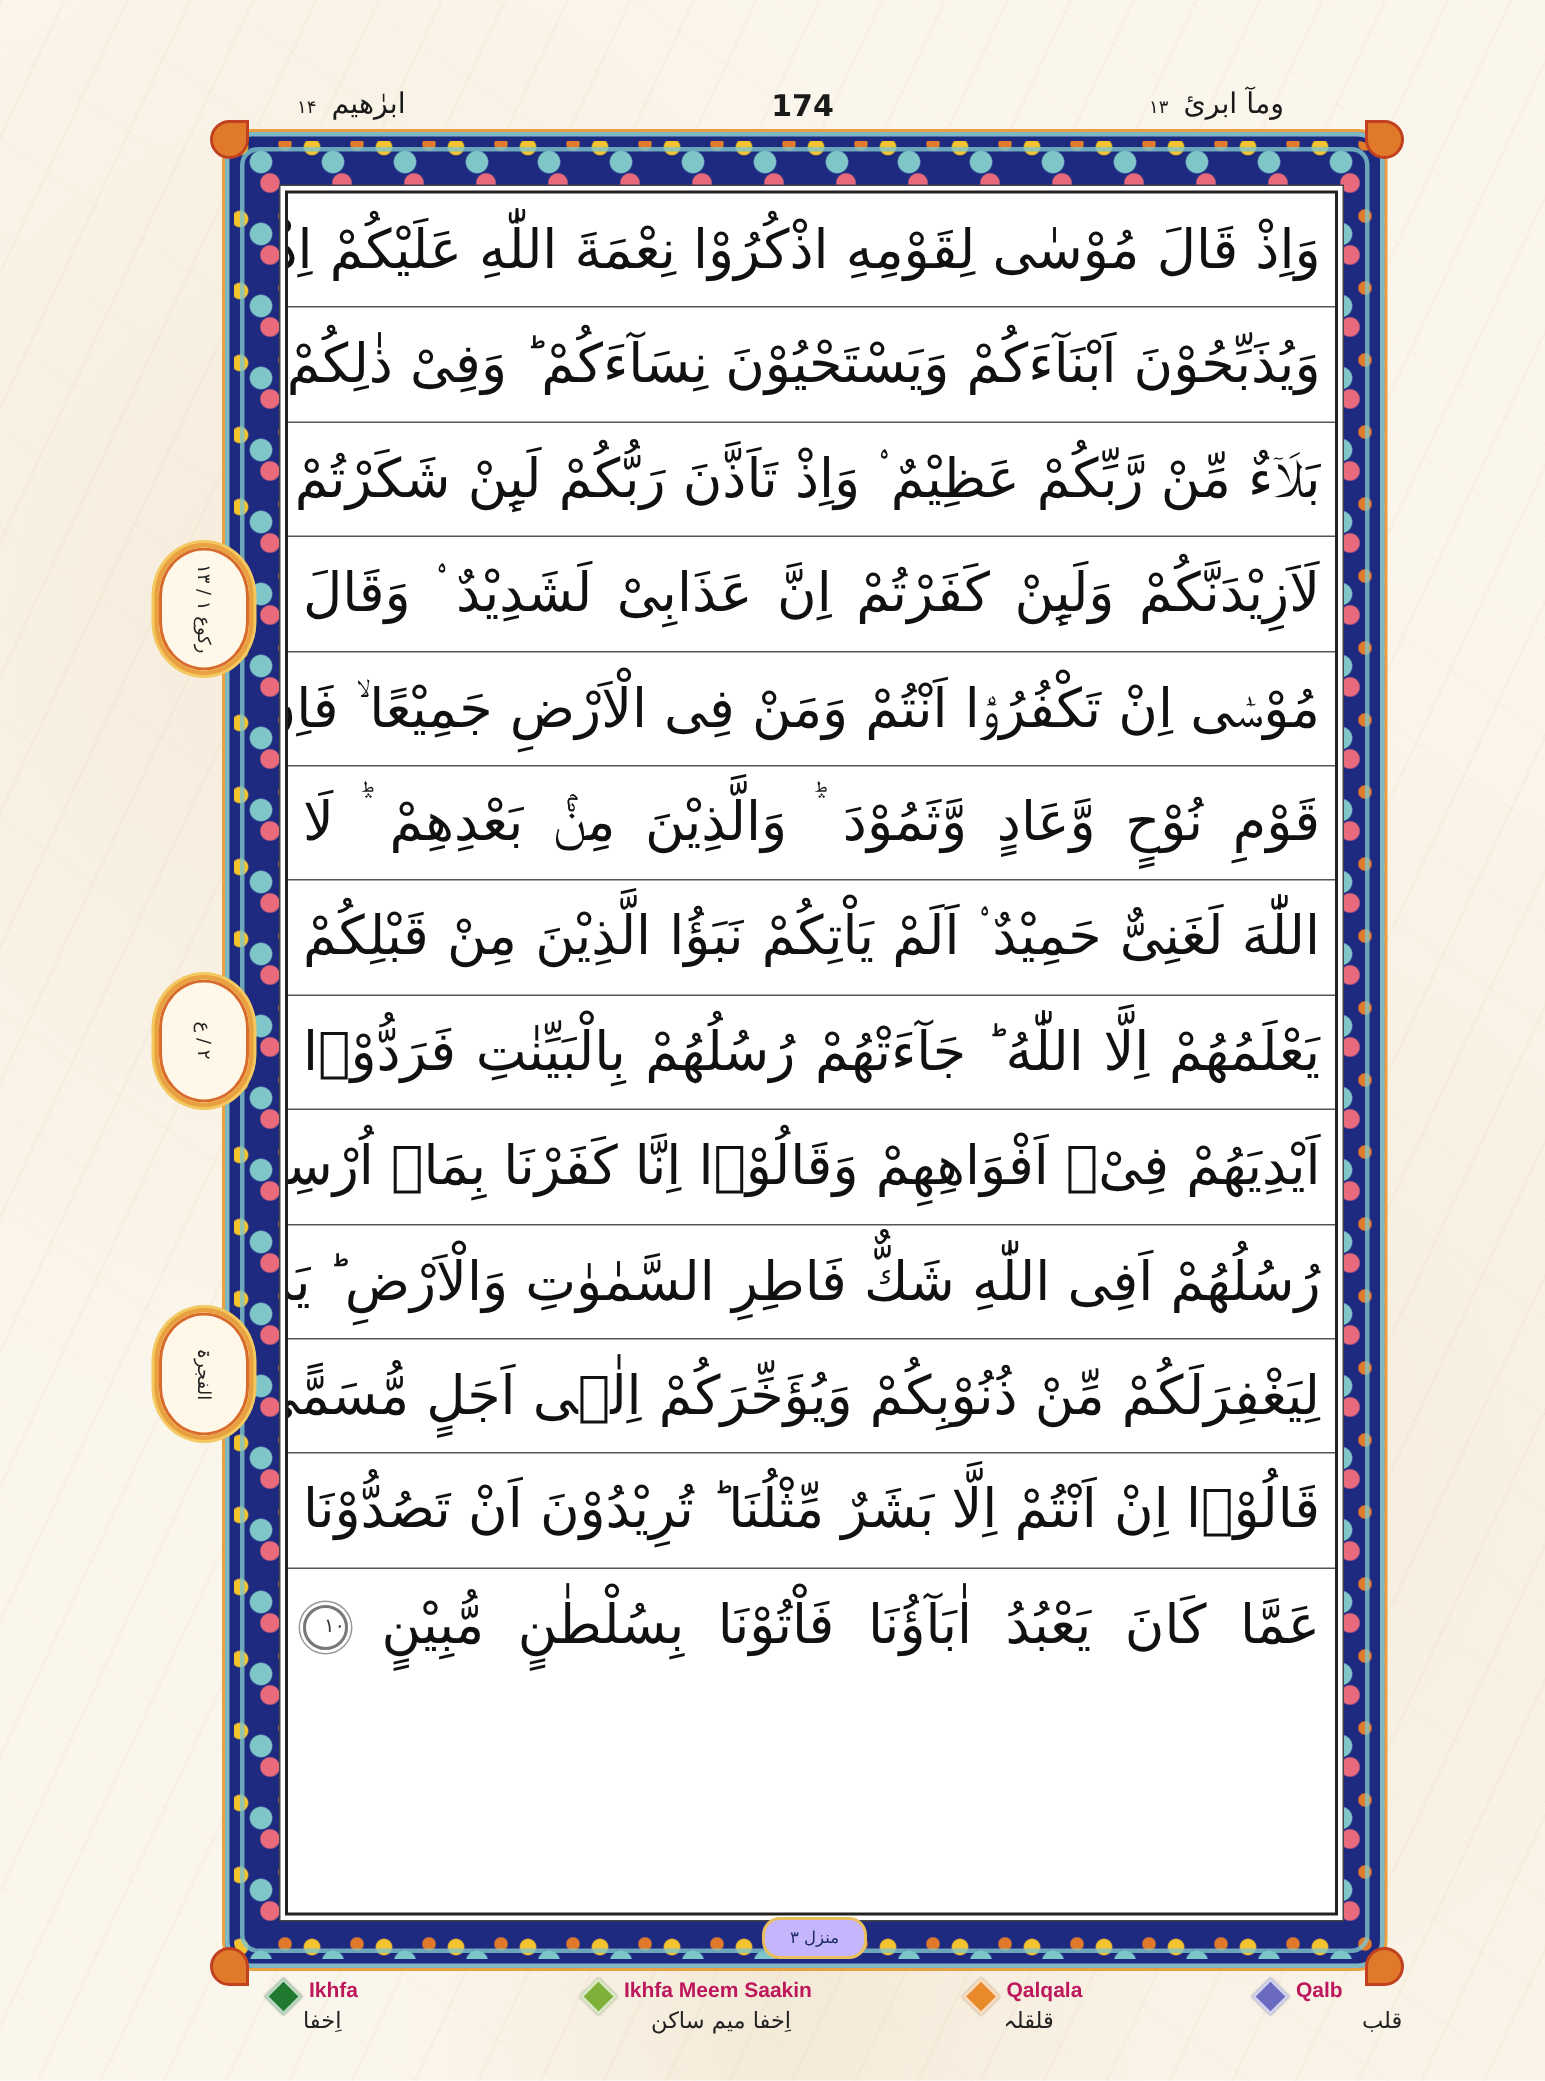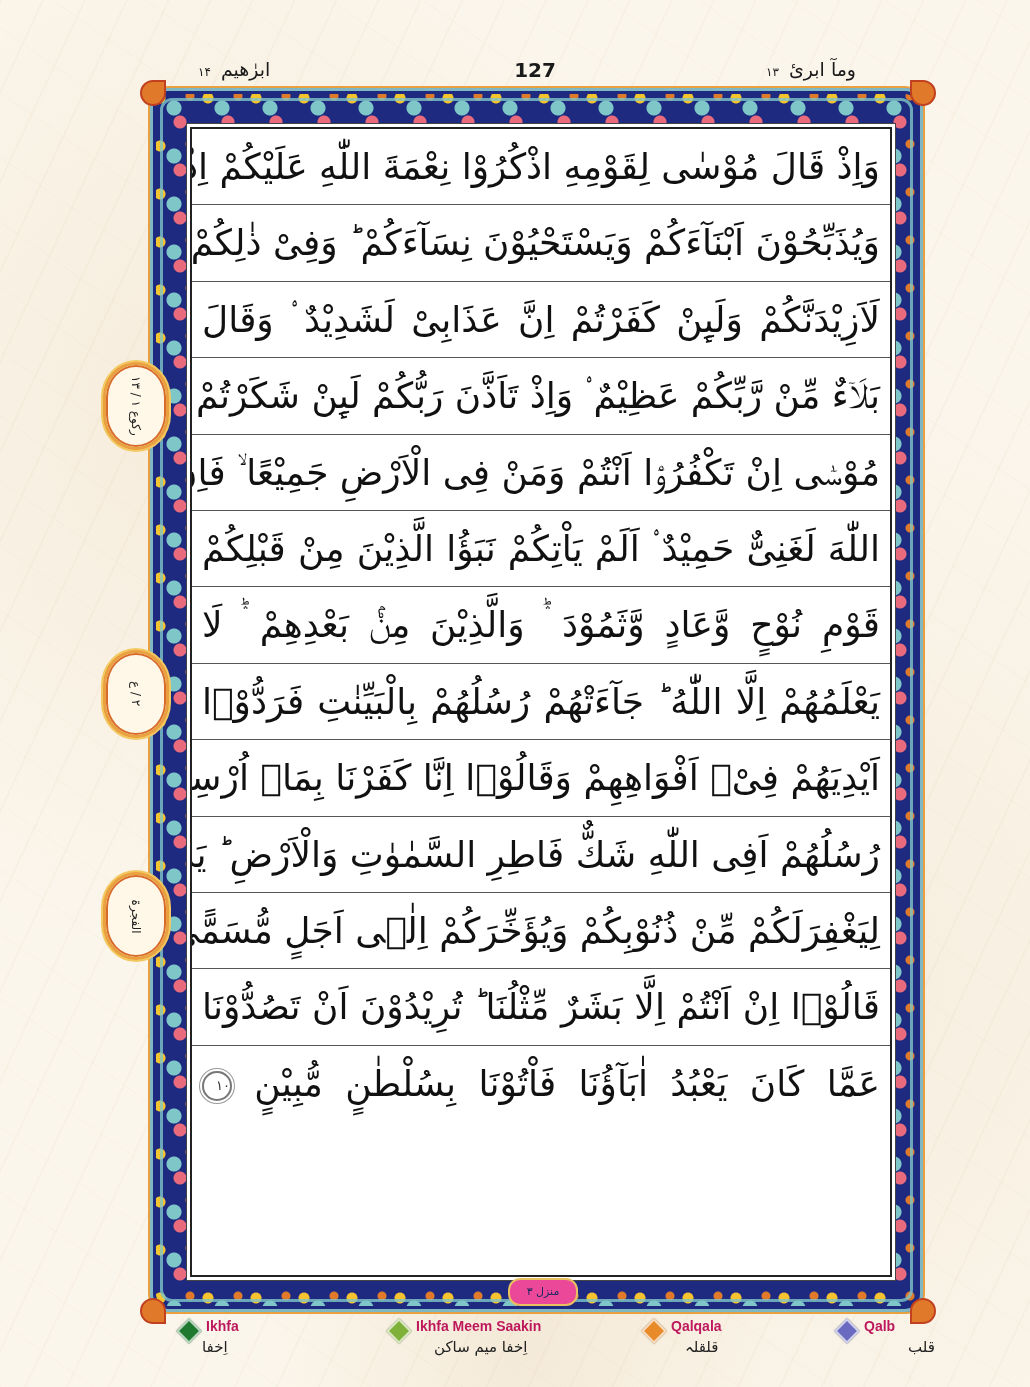--- a/index.html
+++ b/index.html
@@ -61,72 +61,72 @@
   .medallion {
     position:absolute; left:103px; width:60px; height:82px;
     background:#fff8e8; border:3px solid #e8a040;
     border-radius:50% / 40%;
     box-shadow:0 0 0 2px #f3c860, inset 0 0 0 2px #d86a2a;
     display:flex; align-items:center; justify-content:center;
     font-size:12px; color:#222; writing-mode:vertical-rl; text-align:center;
   }
   .manzil {
     position:absolute; left:508px; top:1278px; width:66px; height:24px;
-    background:#ec4899; border:2px solid #e8c060; border-radius:12px;
+    background:#c4b5fd; border:2px solid #e8c060; border-radius:12px;
     font-size:11px; text-align:center; line-height:24px; color:#1a2a60; direction:rtl;
   }
   .legend { position:absolute; top:1318px; font-family:"Liberation Sans", sans-serif; }
   .legend .diamond {
     position:absolute; left:0; top:4px; width:14px; height:14px; transform:rotate(45deg);
     border:2px solid rgba(255,255,255,0.7); box-shadow:0 0 2px rgba(0,0,0,0.3);
   }
   .legend .en { position:absolute; left:26px; top:0; font-size:14px; font-weight:bold; color:#be185d; white-space:nowrap; }
   .legend .ar { position:absolute; left:22px; top:20px; font-size:15px; color:#222; white-space:nowrap; direction:rtl; font-family:"DejaVu Sans", sans-serif; }
 </style>
 </head>
 <body>
 
 <div class="hdr hdr-left">
   <span>ابرٰھیم</span>
   <span class="num">۱۴</span>
 </div>
-<div class="hdr hdr-center">127</div>
+<div class="hdr hdr-center">174</div>
 <div class="hdr hdr-right">
   <span>ومآ ابرئ</span>
   <span class="num">۱۳</span>
 </div>
 
 <div class="ornament"></div>
 <div class="corner" style="left:140px;top:80px;"></div>
 <div class="corner" style="left:910px;top:80px;transform:scaleX(-1);"></div>
 <div class="corner" style="left:140px;top:1298px;transform:scaleY(-1);"></div>
 <div class="corner" style="left:910px;top:1298px;transform:scale(-1,-1);"></div>
 
 <div class="panel">
   <div class="line">
     <span>وَاِذْ قَالَ مُوْسٰى لِقَوْمِهِ اذْكُرُوْا نِعْمَةَ اللّٰهِ عَلَيْكُمْ اِذْ</span>
   </div>
   <div class="line">
     <span>وَيُذَبِّحُوْنَ اَبْنَآءَكُمْ وَيَسْتَحْيُوْنَ نِسَآءَكُمْ ؕ وَفِىْ ذٰلِكُمْ</span>
   </div>
   <div class="line">
-    <span>لَاَزِيْدَنَّكُمْ وَلَىِٕنْ كَفَرْتُمْ اِنَّ عَذَابِىْ لَشَدِيْدٌ ۟ وَقَالَ</span>
+    <span>بَلَاۤءٌ مِّنْ رَّبِّكُمْ عَظِيْمٌ ۟ وَاِذْ تَاَذَّنَ رَبُّكُمْ لَىِٕنْ شَكَرْتُمْ</span>
+    
   </div>
   <div class="line">
-    <span>بَلَاۤءٌ مِّنْ رَّبِّكُمْ عَظِيْمٌ ۟ وَاِذْ تَاَذَّنَ رَبُّكُمْ لَىِٕنْ شَكَرْتُمْ</span>
-    
+    <span>لَاَزِيْدَنَّكُمْ وَلَىِٕنْ كَفَرْتُمْ اِنَّ عَذَابِىْ لَشَدِيْدٌ ۟ وَقَالَ</span>
   </div>
   <div class="line">
     <span>مُوْسٰۤى اِنْ تَكْفُرُوْۤا اَنْتُمْ وَمَنْ فِى الْاَرْضِ جَمِيْعًا ۙ فَاِنَّ</span>
   </div>
   <div class="line">
-    <span>اللّٰهَ لَغَنِىٌّ حَمِيْدٌ ۟ اَلَمْ يَاْتِكُمْ نَبَؤُا الَّذِيْنَ مِنْ قَبْلِكُمْ</span>
+    <span>قَوْمِ نُوْحٍ وَّعَادٍ وَّثَمُوْدَ ۛؕ وَالَّذِيْنَ مِنْۢ بَعْدِهِمْ ۛؕ لَا</span>
   </div>
   <div class="line">
-    <span>قَوْمِ نُوْحٍ وَّعَادٍ وَّثَمُوْدَ ۛؕ وَالَّذِيْنَ مِنْۢ بَعْدِهِمْ ۛؕ لَا</span>
+    <span>اللّٰهَ لَغَنِىٌّ حَمِيْدٌ ۟ اَلَمْ يَاْتِكُمْ نَبَؤُا الَّذِيْنَ مِنْ قَبْلِكُمْ</span>
   </div>
   <div class="line">
     <span>يَعْلَمُهُمْ اِلَّا اللّٰهُ ؕ جَآءَتْهُمْ رُسُلُهُمْ بِالْبَيِّنٰتِ فَرَدُّوْۤا</span>
   </div>
   <div class="line">
     <span>اَيْدِيَهُمْ فِىْۤ اَفْوَاهِهِمْ وَقَالُوْۤا اِنَّا كَفَرْنَا بِمَاۤ اُرْسِلْتُمْ</span>
   </div>
   <div class="line">
     <span>رُسُلُهُمْ اَفِى اللّٰهِ شَكٌّ فَاطِرِ السَّمٰوٰتِ وَالْاَرْضِ ؕ يَدْعُوْكُمْ</span>
   </div>
@@ -160,19 +160,19 @@
   <span class="ar">اِخفا</span>
 </div>
 <div class="legend" style="left:390px;">
   <span class="diamond" style="background:#7fb03a;"></span>
   <span class="en">Ikhfa Meem Saakin</span>
   <span class="ar" style="left:44px;">اِخفا میم ساکن</span>
 </div>
 <div class="legend" style="left:645px;">
   <span class="diamond" style="background:#e8892a;"></span>
   <span class="en">Qalqala</span>
-  <span class="ar" style="left:40px;">قلقلہ</span>
+  <span class="ar" style="left:24px;">قلقلہ</span>
 </div>
 <div class="legend" style="left:838px;">
   <span class="diamond" style="background:#6a6ac0;"></span>
   <span class="en">Qalb</span>
   <span class="ar" style="left:26px;margin-left:44px;">قلب</span>
 </div>
 
 </body></html>

